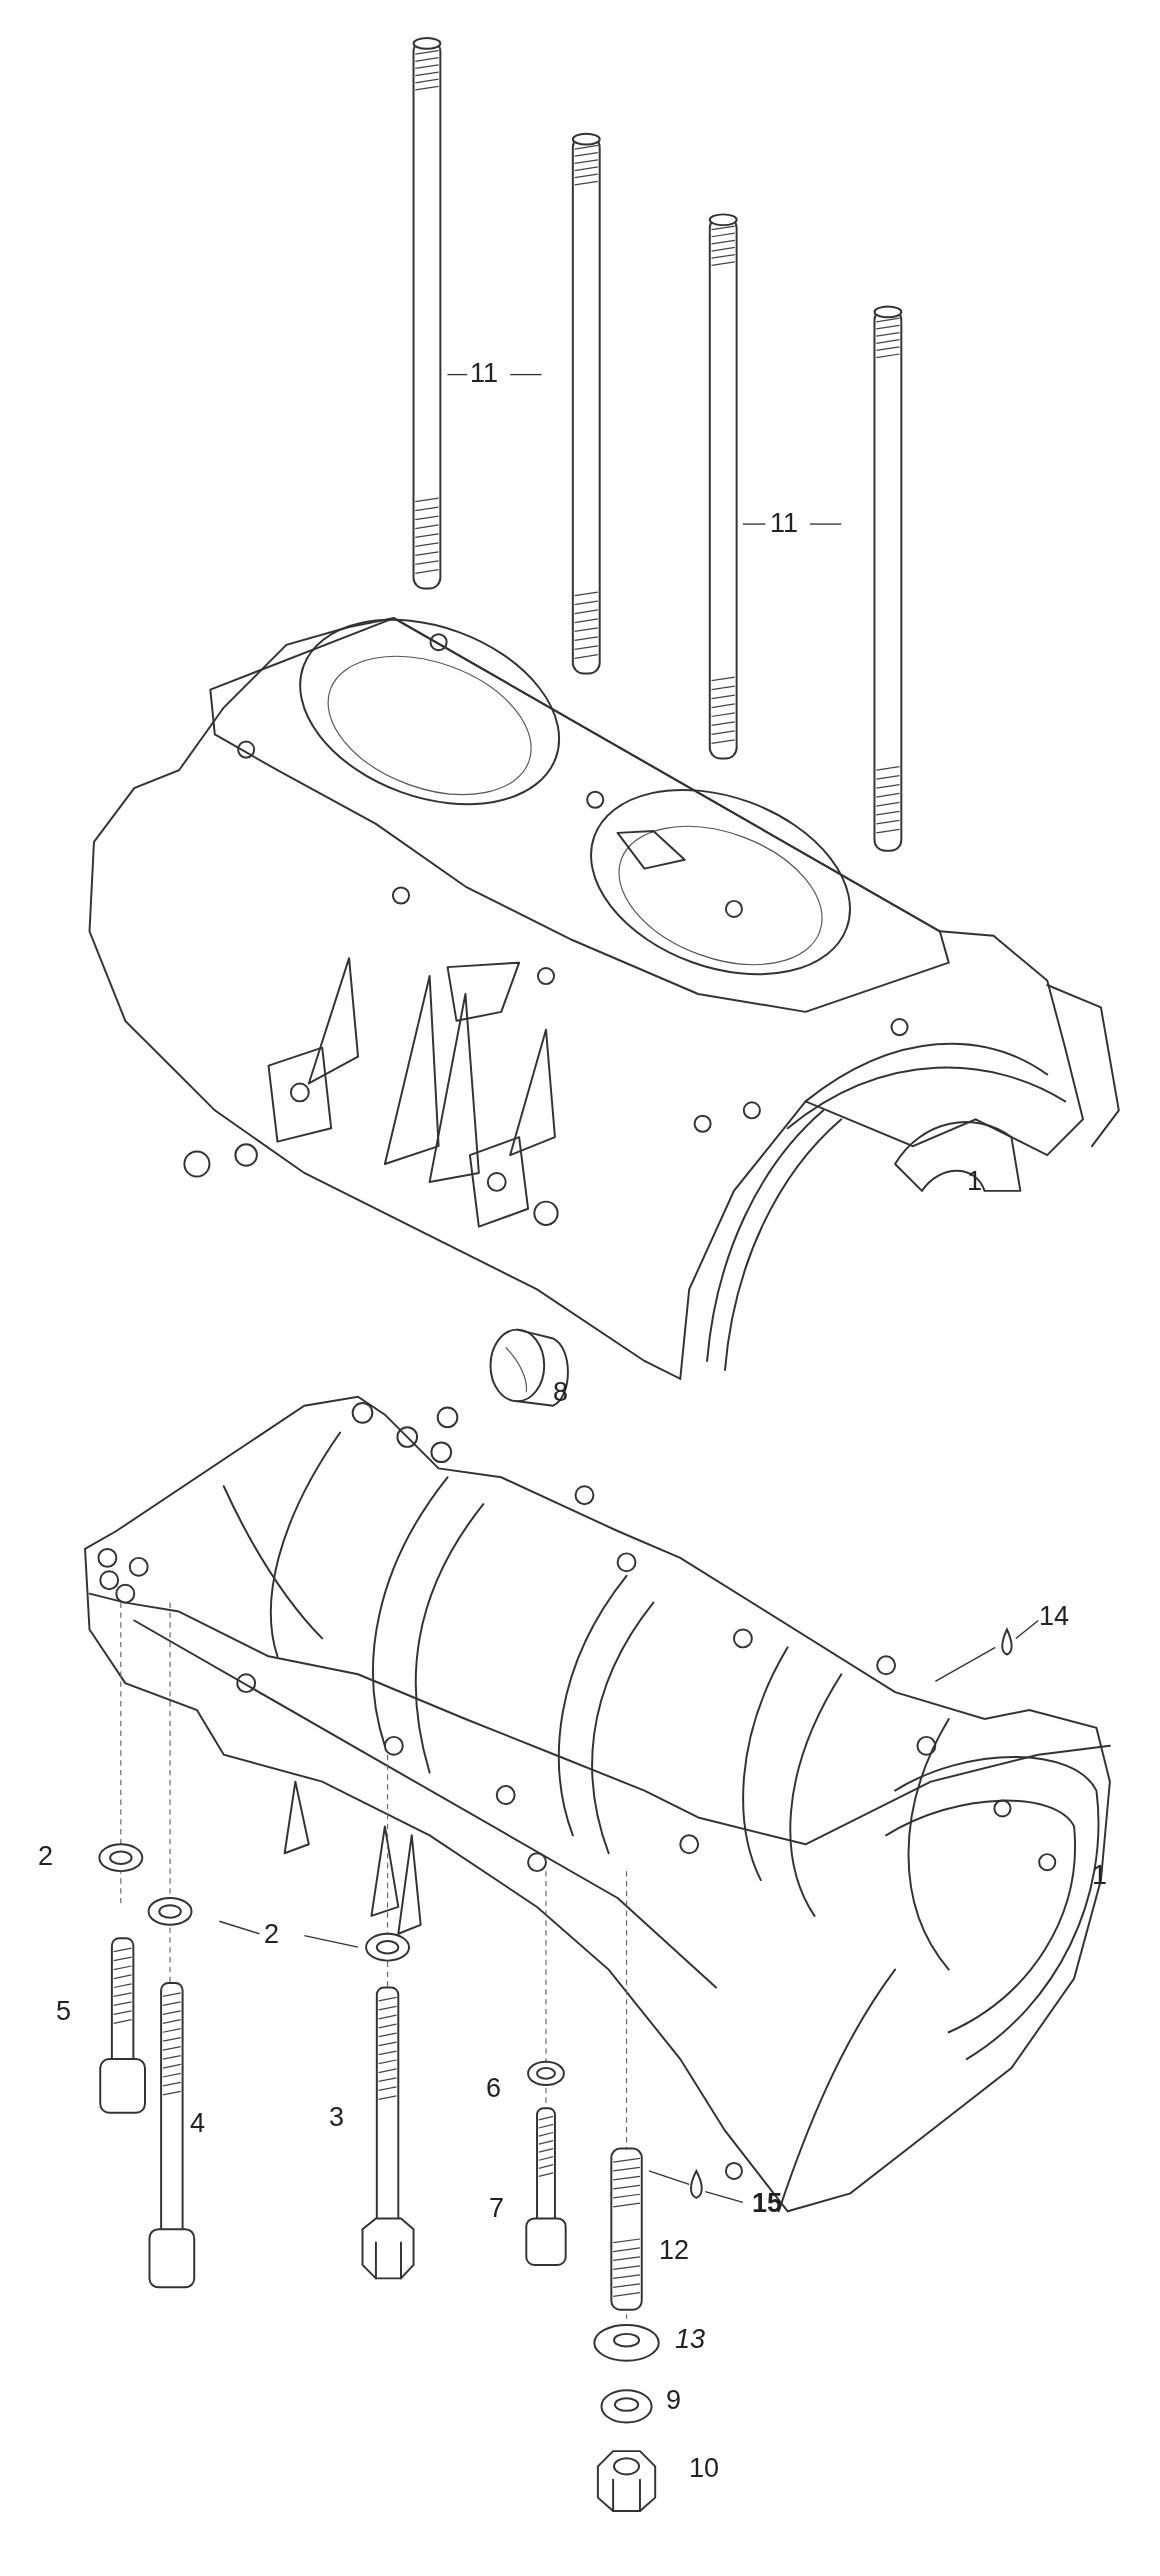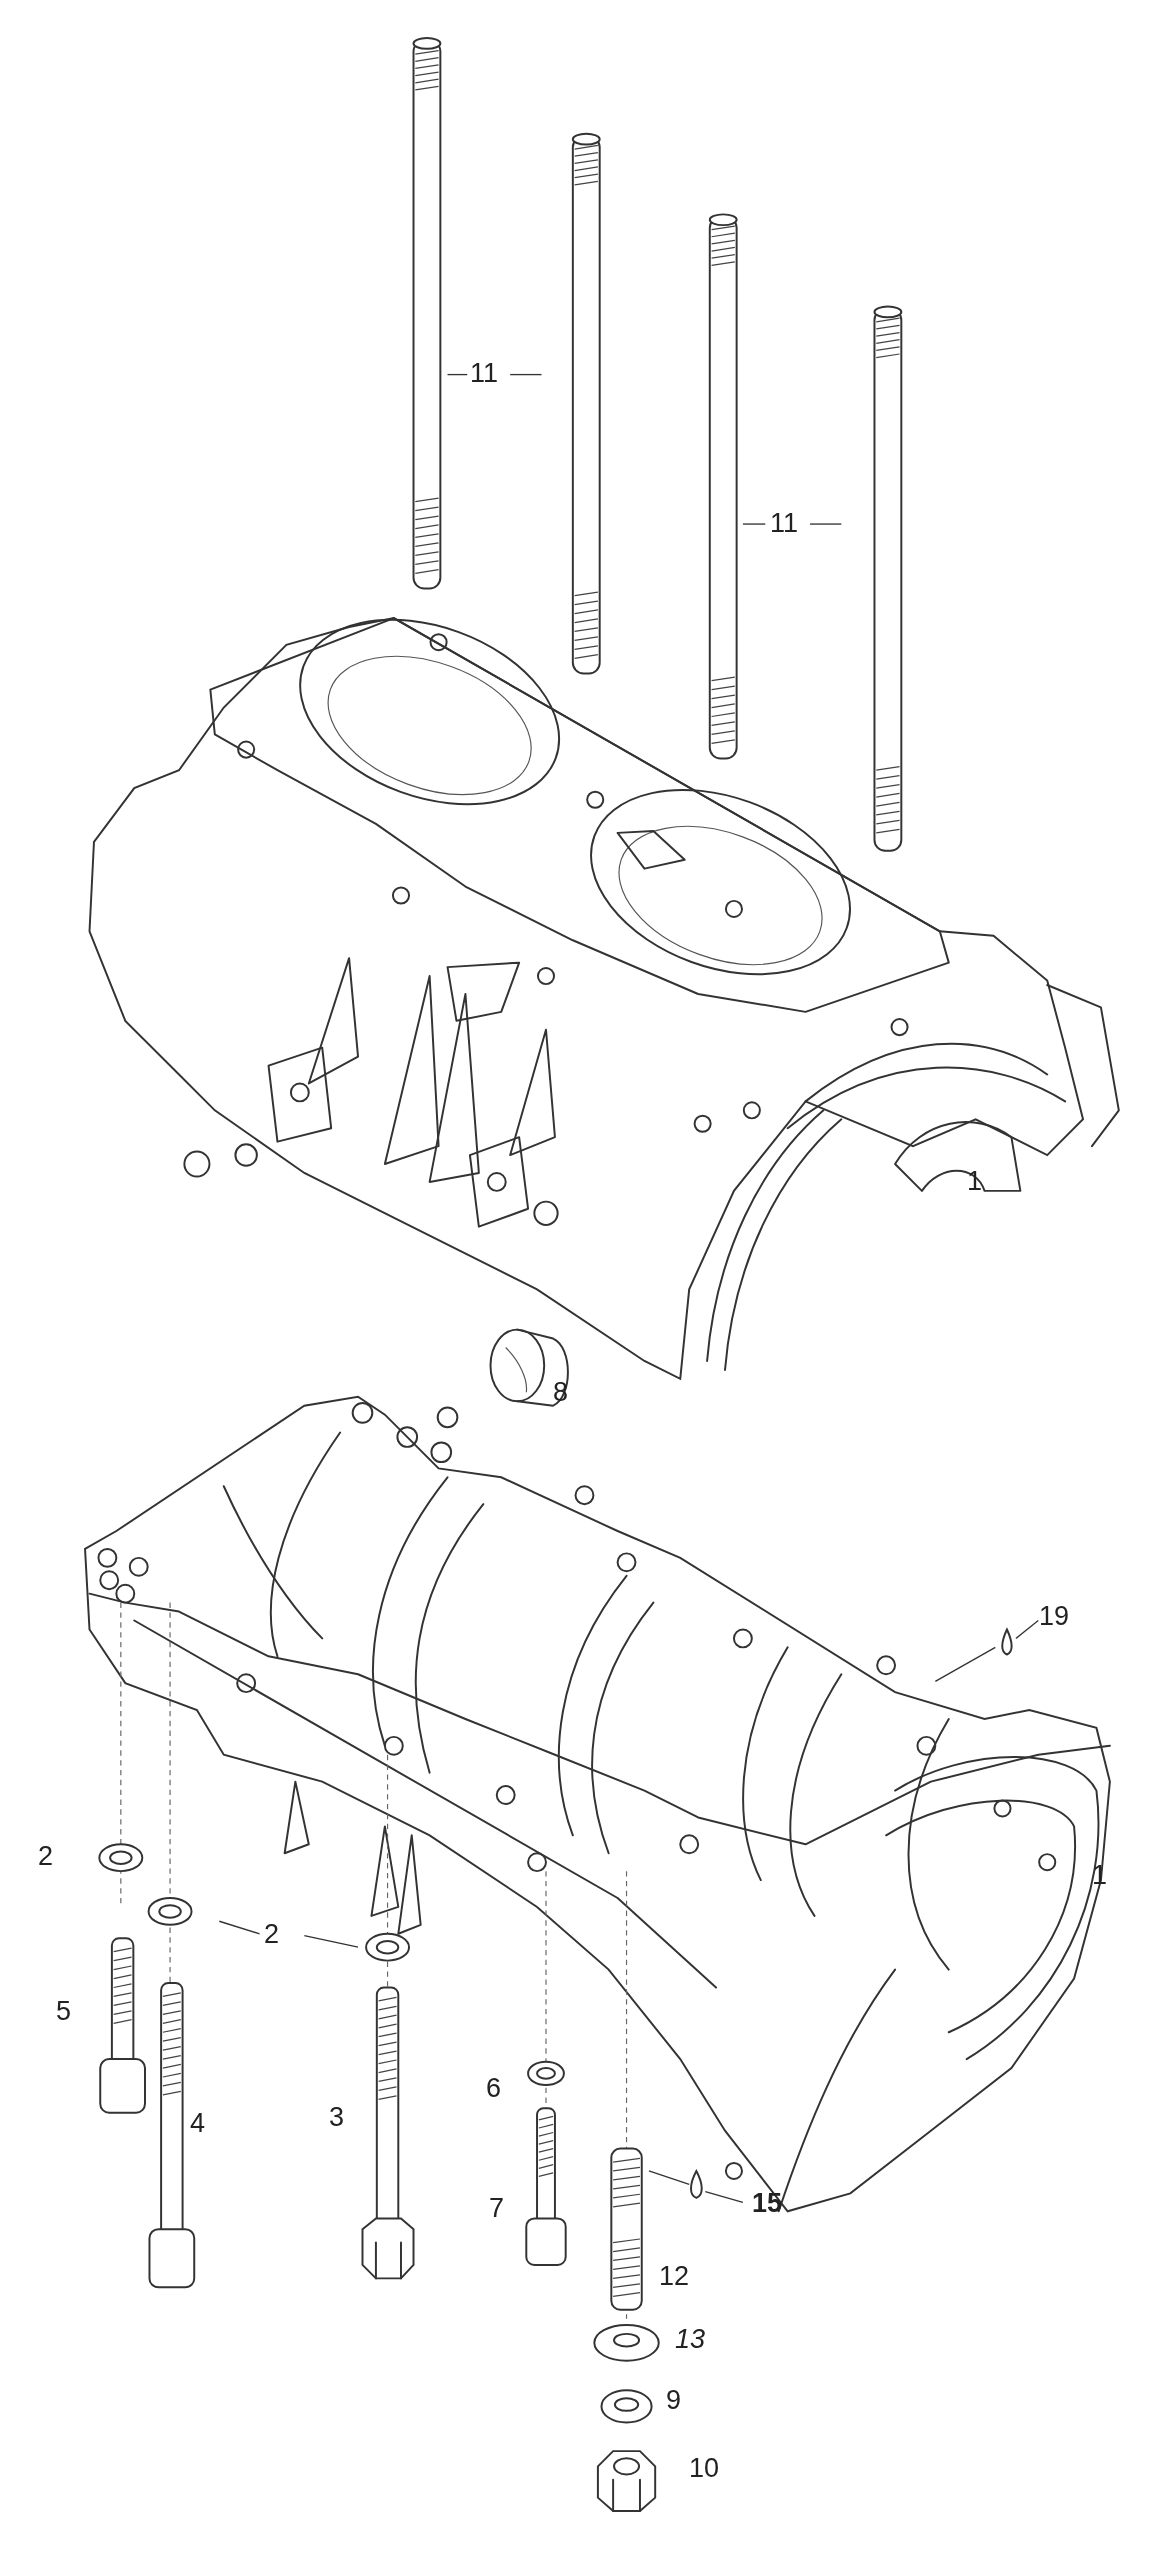--- a/index.html
+++ b/index.html
@@ -346,27 +346,27 @@
     <ellipse class="ln" cx="700" cy="2755" rx="14" ry="9"></ellipse>
     <line class="ln" x1="685" y1="2770" x2="685" y2="2805"></line>
       <line class="ln" x1="715" y1="2770" x2="715" y2="2805"></line>
   </g>
 </svg>
 
 <div class="callout" style="left:470px;top:360px;">11</div>
 <div class="callout" style="left:770px;top:510px;">11</div>
 <div class="callout" style="left:967px;top:1168px;">1</div>
 <div class="callout" style="left:553px;top:1379px;">8</div>
-<div class="callout" style="left:1039px;top:1603px;">19</div>
+<div class="callout" style="left:1039px;top:1603px;">14</div>
 <div class="callout" style="left:1092px;top:1862px;">1</div>
 <div class="callout" style="left:38px;top:1843px;">2</div>
 <div class="callout" style="left:264px;top:1921px;">2</div>
 <div class="callout" style="left:56px;top:1998px;">5</div>
 <div class="callout" style="left:190px;top:2110px;">4</div>
 <div class="callout" style="left:329px;top:2104px;">3</div>
 <div class="callout" style="left:486px;top:2075px;">6</div>
 <div class="callout" style="left:489px;top:2195px;">7</div>
 <div class="callout" style="left:752px;top:2190px;font-weight:bold;">15</div>
-<div class="callout" style="left:659px;top:2237px;margin-top:26px;">12</div>
+<div class="callout" style="left:659px;top:2237px;">12</div>
 <div class="callout" style="left:675px;top:2326px;font-style:italic;">13</div>
 <div class="callout" style="left:666px;top:2387px;">9</div>
 <div class="callout" style="left:689px;top:2455px;">10</div>
 
 
 </body></html>

